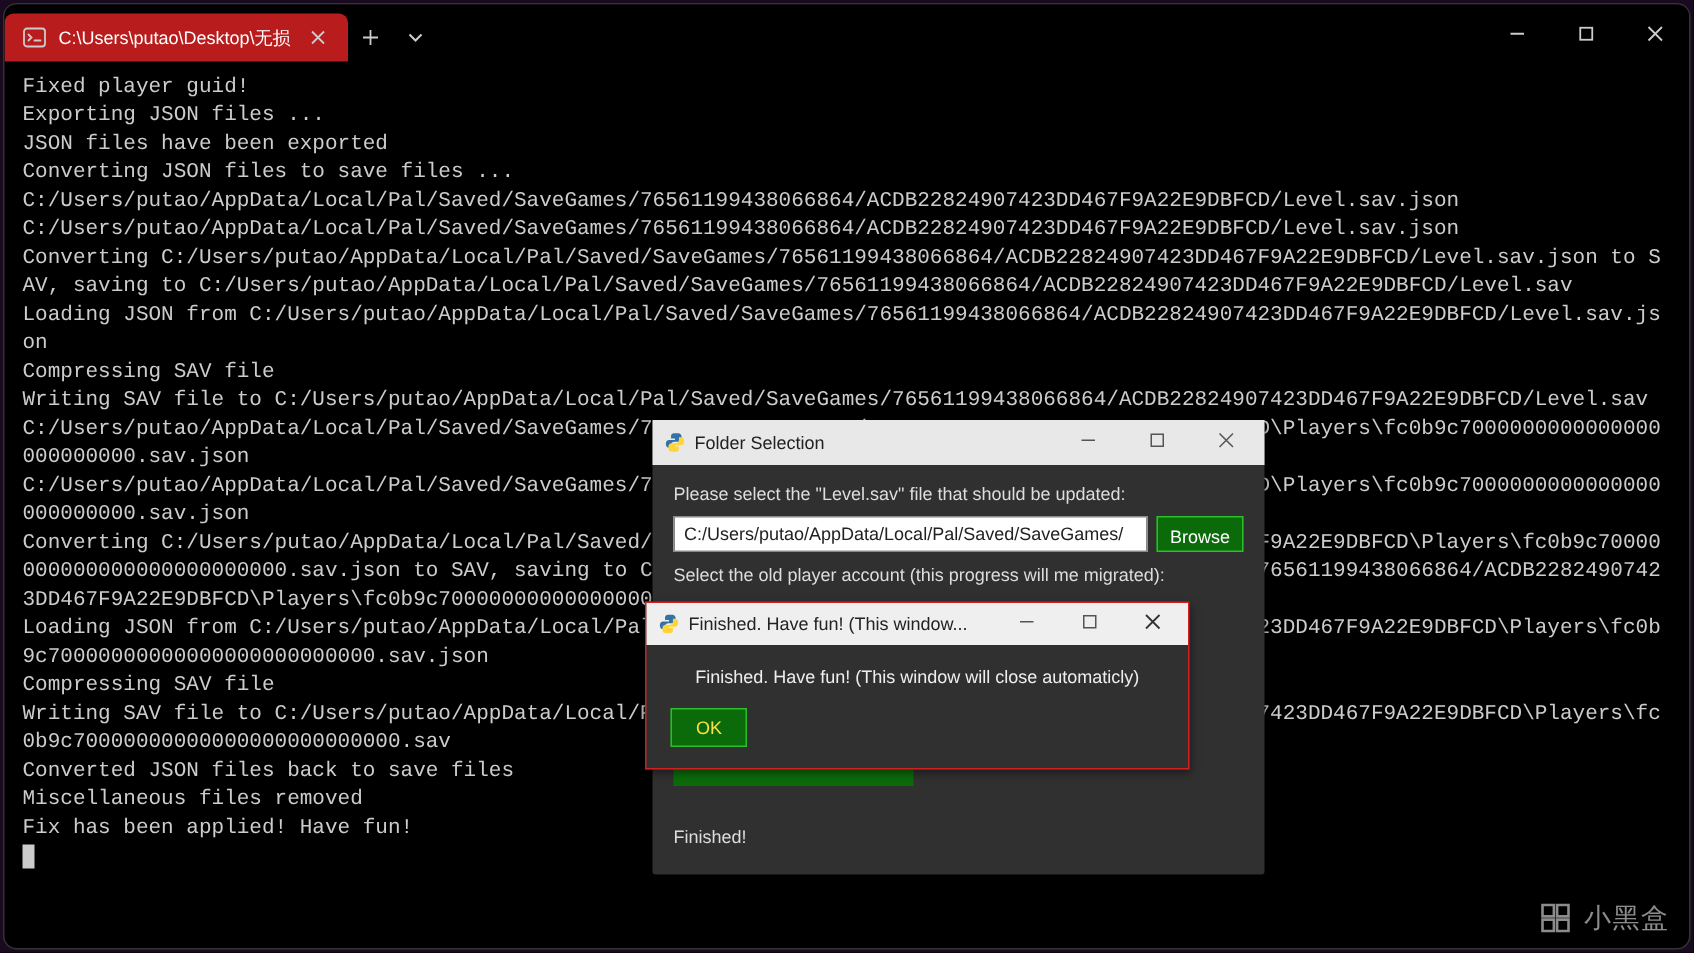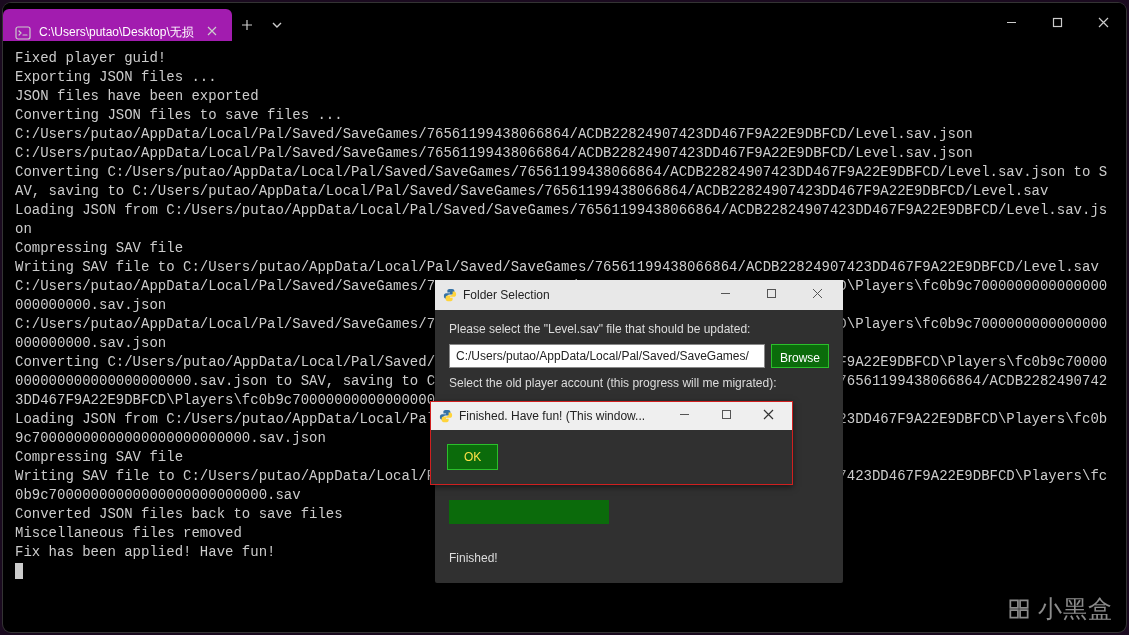--- a/index.html
+++ b/index.html
@@ -30,21 +30,21 @@
     align-items: center;
     background: #000;
     padding: 0 10px 0 12px;
     gap: 8px;
     border-radius: 6px 6px 0 0;
     min-width: 210px;
     position: relative;
     margin-top: 6px;
     height: 32px;
   }
-  .tab.active { background: #a21caf; align-items: flex-end; }
+  .tab.active { background: #b91c1c; }
   .tab-icon {
     width: 16px; height: 16px;
     display: flex; align-items: center; justify-content: center;
   }
   .tab-icon svg { width: 16px; height: 16px; }
   .tab-title {
     color: #fff;
     font-size: 12px;
     white-space: nowrap;
     overflow: hidden;
@@ -183,21 +183,21 @@
     width: 14px; height: 14px;
     display: inline-flex;
   }
 
   
   .watermark {
     position: absolute;
     right: 16px; bottom: 10px;
     display: flex; align-items: center; gap: 6px;
     color: rgba(255,255,255,.55);
-    font-size: 24px;
+    font-size: 18px;
     font-weight: 500;
     letter-spacing: 1px;
     pointer-events: none;
   }
   .watermark svg { width: 26px; height: 26px; opacity: .55; }
 </style>
 </head>
 <body>
 
 <div class="window">
@@ -326,20 +326,21 @@
           <rect x="1.5" y="1.5" width="8" height="8" fill="none" stroke="#555" stroke-width="1"></rect>
         </svg>
     </span>
     <span class="tbtn">
       <svg viewBox="0 0 11 11" width="11" height="11">
           <path d="M1 1l9 9M10 1l-9 9" stroke="#333" stroke-width="1.2"></path>
         </svg>
     </span>
   </div>
   <div class="body">
+    <div class="msg">Finished. Have fun! (This window will close automaticly)</div>
     <button class="okbtn">OK</button>
   </div>
 </div>
 
 <div class="watermark">
   <svg viewBox="0 0 24 24">
       <path d="M4 4h7v7H4zM13 4h7v7h-7zM4 13h7v7H4zM13 13h7v7h-7z" fill="none" stroke="#fff" stroke-width="1.6"></path>
     </svg>
   <span>小黑盒</span>
 </div>

